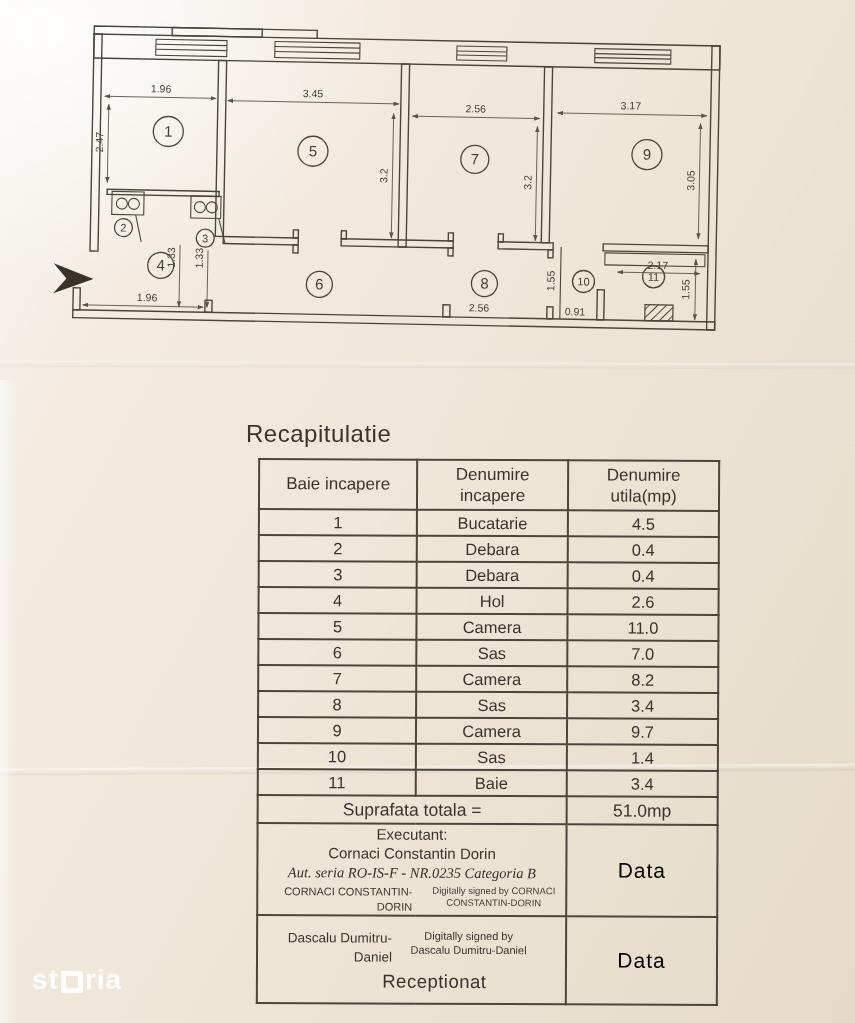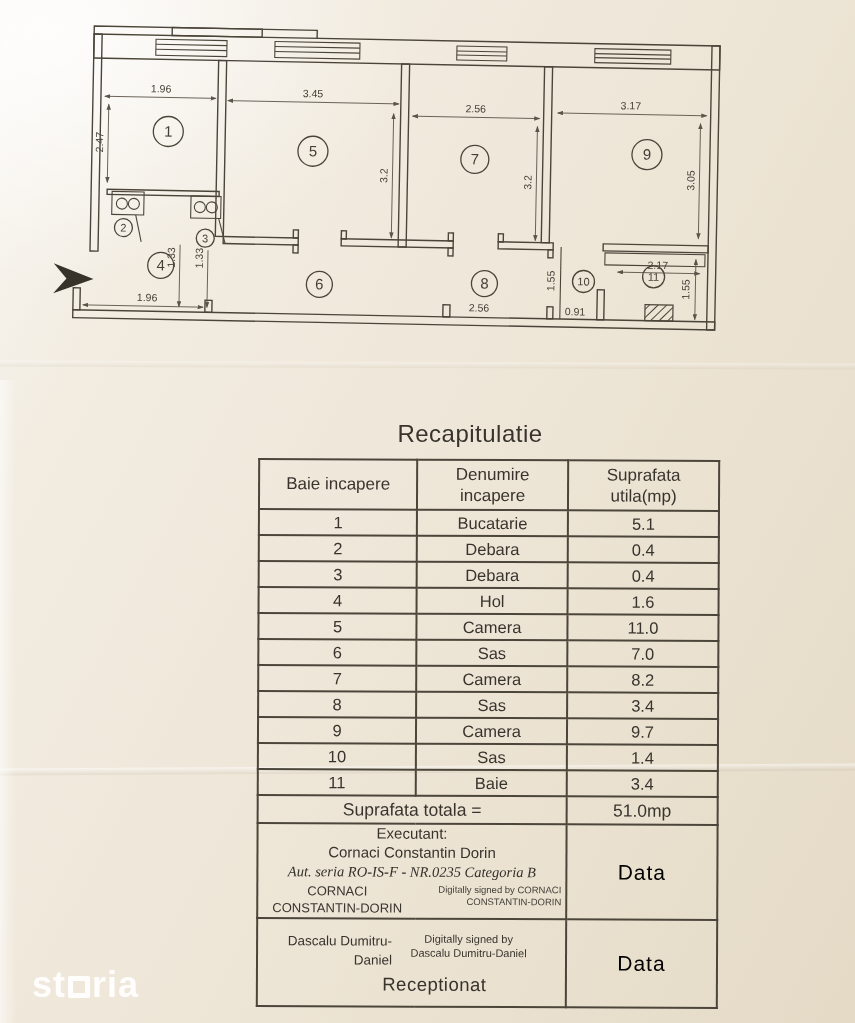--- a/index.html
+++ b/index.html
@@ -24,46 +24,46 @@
   .w{fill:none;stroke:#4b4539;stroke-width:1.4;}
   .thin{fill:none;stroke:#4b4539;stroke-width:1.1;}
   .dim{stroke:#5b5449;stroke-width:.9;fill:none;}
   .dimtxt{fill:#453f36;font-size:10.5px;font-family:"Liberation Sans",sans-serif;text-anchor:middle;}
   .rnum{fill:#453f36;font-family:"Liberation Sans",sans-serif;text-anchor:middle;}
   .big{font-size:15px;}
   .small{font-size:11px;}
   .circ{fill:none;stroke:#4b4539;stroke-width:1.3;}
 
   
-  .recap-title{position:absolute;left:260px;top:420px;width:420px;text-align:center;
+  .recap-title{position:absolute;left:246px;top:420px;width:420px;text-align:left;
     font-size:24px;letter-spacing:.5px;color:#38342d;}
 
   
   table.recap{position:absolute;left:257px;top:459px;width:462px;border-collapse:collapse;
     transform:rotate(.25deg);color:#38342d;}
   table.recap td{border:2px solid #4c453a;text-align:center;vertical-align:middle;padding:0 4px;}
   td.c1{width:141px;} td.c2{width:134px;} td.c3{width:181px;}
   tr.hdr td{height:48px;font-size:17px;line-height:1.25;}
   tr.r td{height:24px;font-size:16.5px;}
   tr.tot td{height:26px;font-size:17.5px;}
   td.exec-cell{height:90px;text-align:left;vertical-align:top;padding:4px 8px 2px 10px;}
   td.recv-cell{height:86px;text-align:left;vertical-align:top;padding:10px 8px 2px 10px;}
   td.data-cell{font-size:21px;letter-spacing:1px;color:#000000;}
   .exec-line{font-size:15px;line-height:1.25;}
   .auth-line{font-family:"Liberation Serif",serif;font-style:italic;font-size:14.5px;line-height:1.3;color:#34302a;}
   .sig-row{display:flex;gap:14px;margin-top:3px;align-items:flex-start;}
-  .sig-name{font-size:13px;line-height:1.3;width:150px;color:#3a362f;}
-  .sig-note{font-size:9.5px;line-height:1.25;width:135px;color:#45413a;text-align:right;}
+  .sig-name{font-size:11px;line-height:1.3;width:150px;color:#3a362f;text-align:right;}
+  .sig-note{font-size:9.5px;line-height:1.25;width:135px;color:#45413a;}
   .sig-name2{font-size:13.5px;line-height:1.35;width:118px;margin-left:12px;text-align:right;}
   .sig-note2{font-size:11px;line-height:1.25;width:125px;}
   .recv-label{font-size:18.5px;margin-top:4px;margin-left:46px;letter-spacing:.5px;}
 
   
   .storia{position:absolute;left:32px;top:964px;display:flex;align-items:center;
-    color:rgba(255,255,255,.95);font-size:36px;font-weight:700;letter-spacing:1px;}
+    color:rgba(255,255,255,.95);font-size:28px;font-weight:700;letter-spacing:1px;}
   .storia .sq{display:inline-block;width:12px;height:12px;border:5px solid rgba(255,255,255,.95);
     border-radius:2px;margin:4px 2px 0 2px;}
 </style>
 </head>
 <body>
 
 <div class="overlay"></div>
 <div class="crease2"></div>
 <div class="crease1"></div>
 <div class="edge-light"></div>
@@ -217,41 +217,41 @@
 </svg>
 </div>
 
 <div class="recap-title">Recapitulatie</div>
 
 <table class="recap">
   <tbody>
       <tr class="hdr">
     <td class="c1">Baie incapere</td>
     <td class="c2">Denumire incapere</td>
-    <td class="c3">Suprafata utila(mp)</td>
+    <td class="c3">Denumire utila(mp)</td>
   </tr>
   <tr class="r">
         <td>1</td>
         <td>Bucatarie</td>
-        <td>5.1</td>
+        <td>4.5</td>
       </tr>
   <tr class="r">
         <td>2</td>
         <td>Debara</td>
         <td>0.4</td>
       </tr>
   <tr class="r">
         <td>3</td>
         <td>Debara</td>
         <td>0.4</td>
       </tr>
   <tr class="r">
         <td>4</td>
         <td>Hol</td>
-        <td>1.6</td>
+        <td>2.6</td>
       </tr>
   <tr class="r">
         <td>5</td>
         <td>Camera</td>
         <td>11.0</td>
       </tr>
   <tr class="r">
         <td>6</td>
         <td>Sas</td>
         <td>7.0</td>

